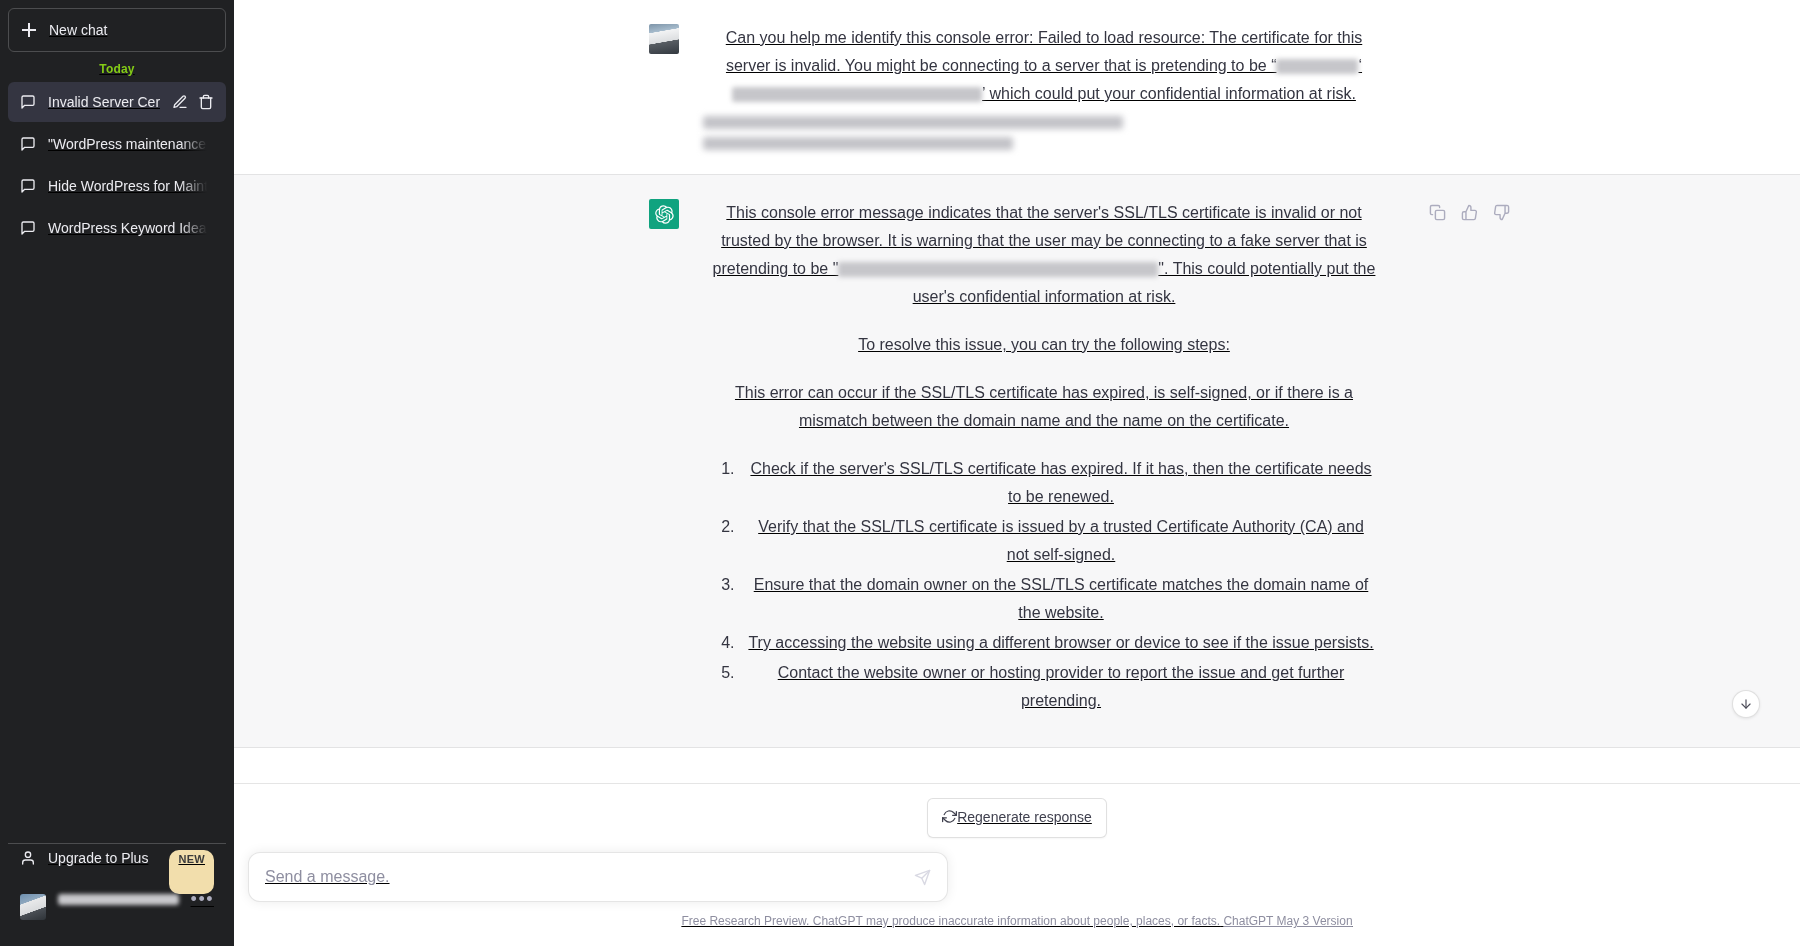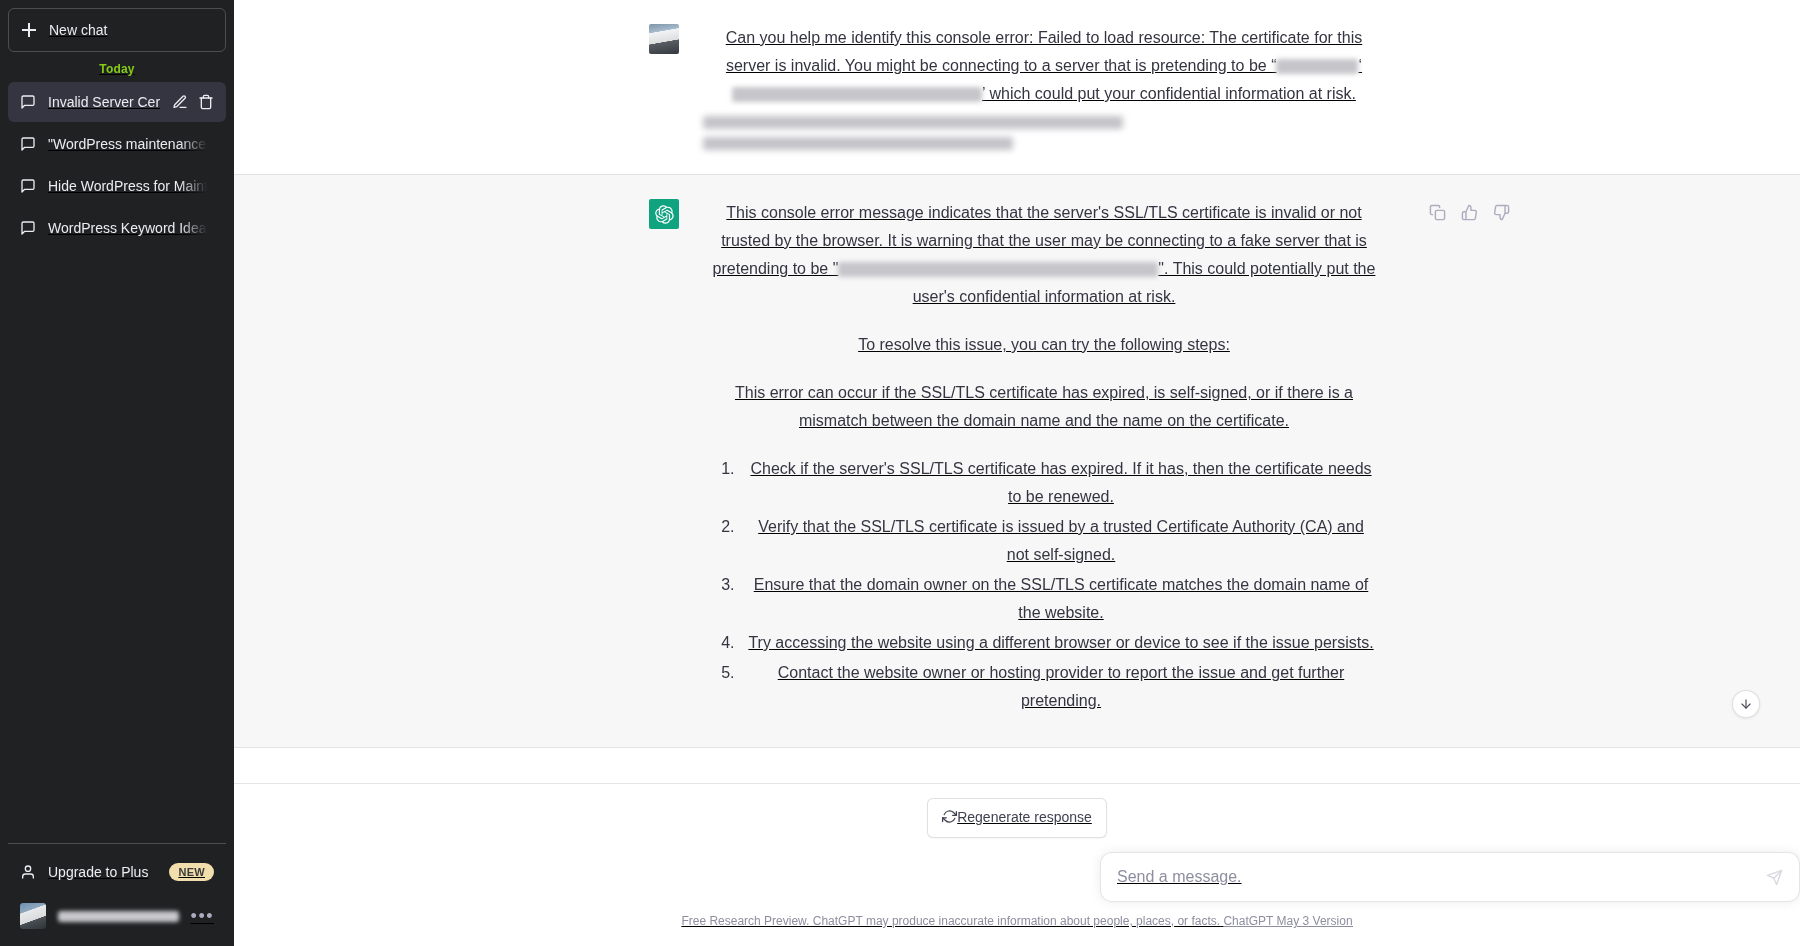--- a/index.html
+++ b/index.html
@@ -54,21 +54,21 @@
     content: ""; position: absolute; right: 0; top: 0; bottom: 0; width: 34px;
     background: linear-gradient(to right, rgba(32,33,35,0), #202123 80%);
   }
   .chat-item.active .chat-title { max-width: 150px; }
   .item-actions { display: flex; gap: 10px; flex: 0 0 auto; }
   .ico { width: 16px; height: 16px; display: block; }
   .ico svg { width: 16px; height: 16px; display: block; }
 
   .sidebar-footer { flex: 0 0 auto; border-top: 1px solid rgba(255,255,255,0.2); padding-top: 6px; }
   .footer-row {
-    display: flex; align-items: center; gap: 12px;
+    display: flex; gap: 12px;
     height: 44px; padding: 0 12px; border-radius: 6px;
     color: #ececf1; font-size: 14px; cursor: pointer;
   }
   .badge-new {
     background: #f2deac; color: #3b3b3b; font-size: 11px; font-weight: bold;
     border-radius: 10px; padding: 3px 9px; margin-left: auto; letter-spacing: .3px;
   }
   .avatar-sm {
     width: 26px; height: 26px; border-radius: 3px; flex: 0 0 26px;
     background:
@@ -129,21 +129,21 @@
   }
   .regen-row { display: flex; justify-content: center; margin-bottom: 14px; }
   .regen-btn {
     display: inline-flex; align-items: flex-start; gap: 0;
     border: 1px solid rgba(0,0,0,.12); border-radius: 6px;
     background: #fff; color: #40414f; font-size: 14px;
     padding: 10px 14px; cursor: pointer;
     box-shadow: 0 1px 2px rgba(0,0,0,.04);
   }
   .regen-btn svg { width: 15px; height: 15px; }
-  .input-row { display: flex; justify-content: flex-end; padding-left: 14px; }
+  .input-row { display: flex; justify-content: flex-start; padding-left: 14px; }
   .input-box {
     width: 700px; position: relative;
     border: 1px solid rgba(0,0,0,.1); border-radius: 12px;
     background: #fff; box-shadow: 0 0 12px rgba(0,0,0,.08);
     height: 50px; display: flex; align-items: center;
   }
   .input-box input {
     flex: 1 1 auto; border: none; outline: none; background: transparent;
     font-family: "Liberation Sans", sans-serif; font-size: 16px;
     color: #343541; padding: 0 48px 0 16px;

